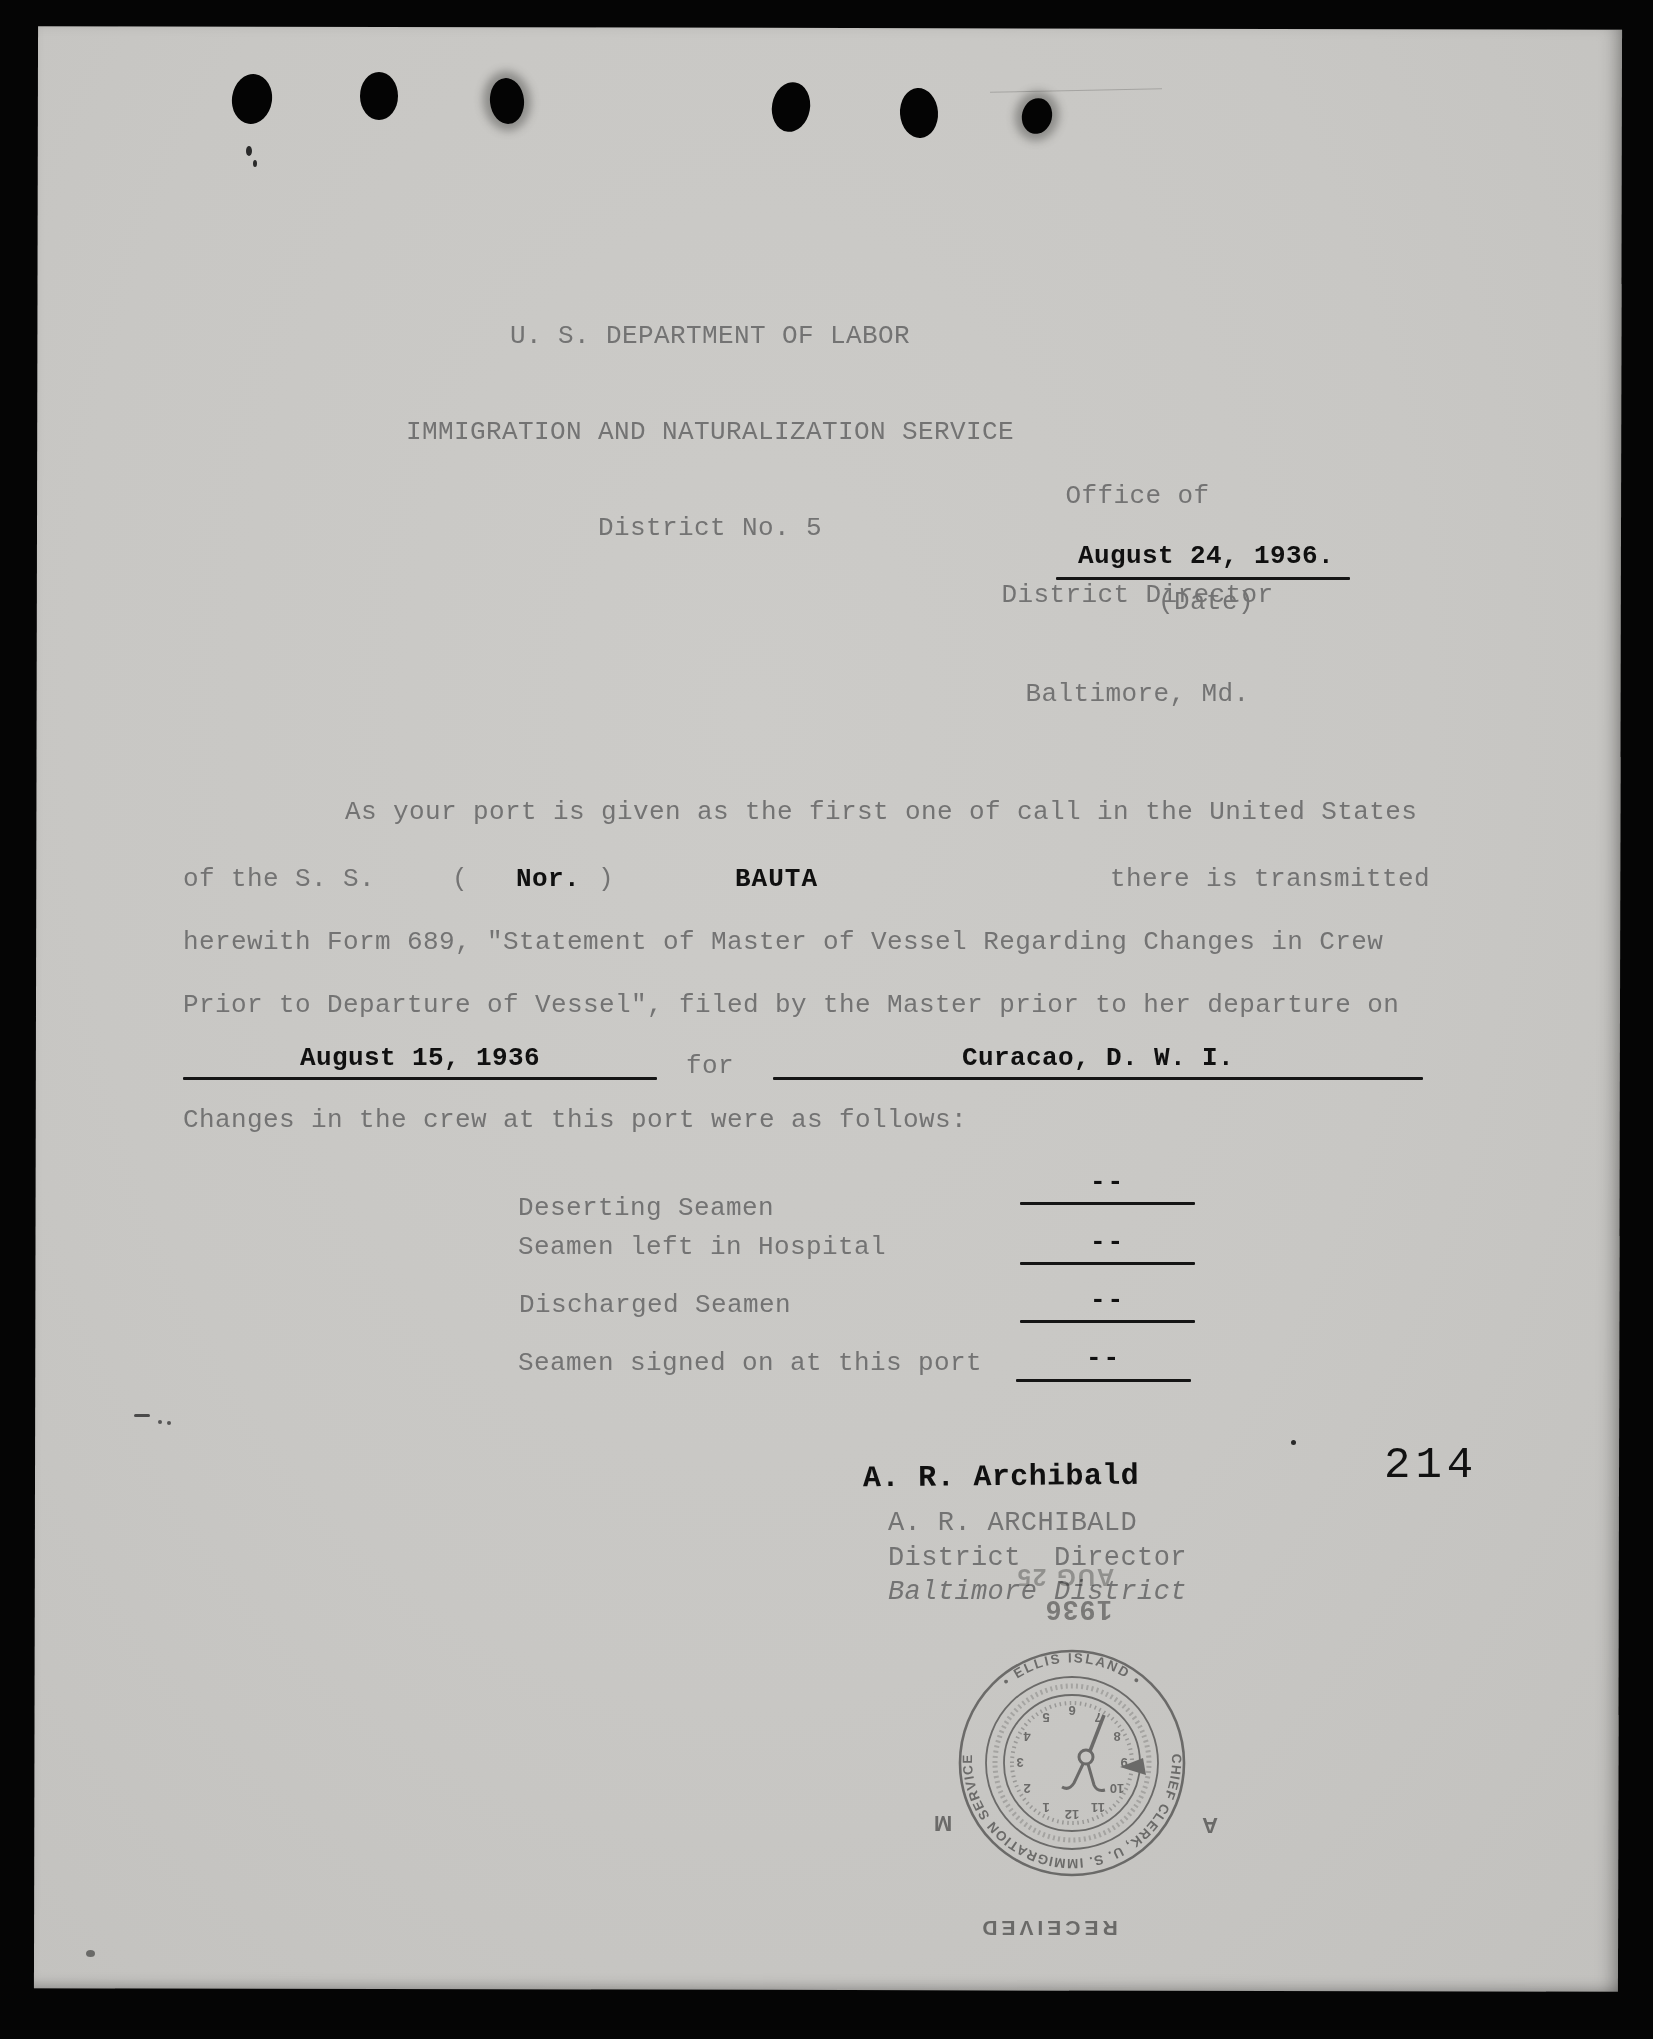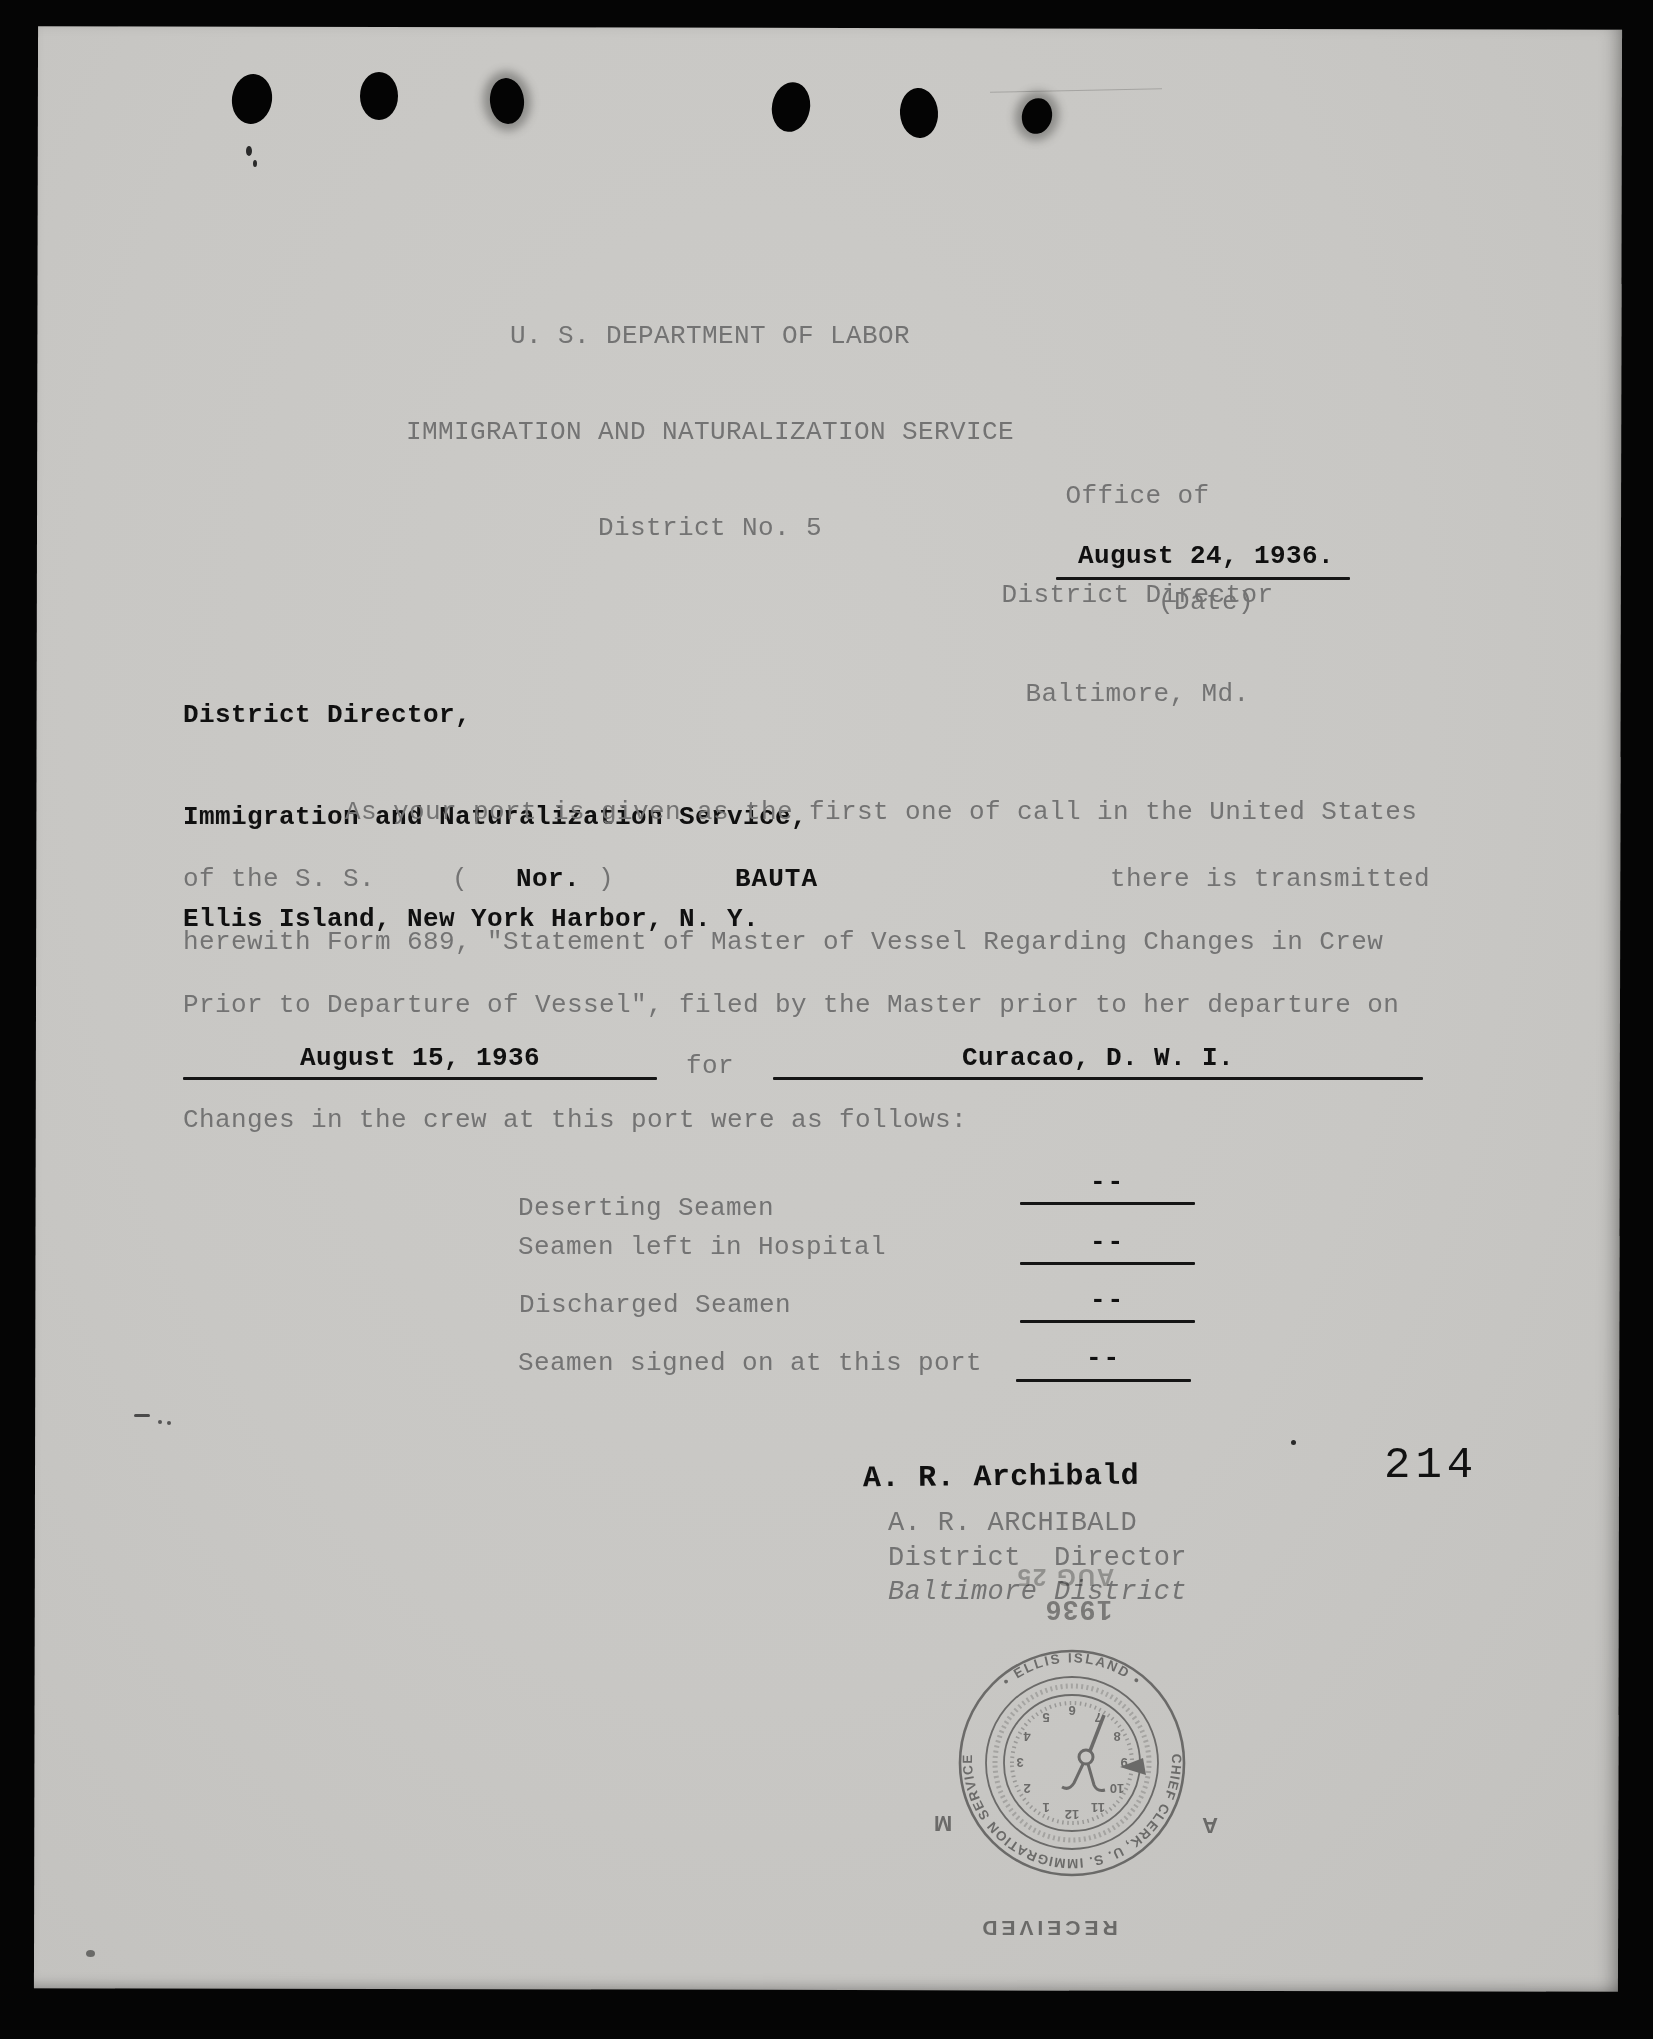--- a/index.html
+++ b/index.html
@@ -47,25 +47,20 @@
   <div class="t ctr" style="left:940px;top:414px;width:395px;line-height:33px;">
     <div>Office of</div>
     <div>District Director</div>
     <div>Baltimore, Md.</div>
   </div>
 
   <div class="t b ctr" style="left:1060px;top:541px;width:292px;">August 24, 1936.</div>
   <div class="rule" style="left:1056px;top:577px;width:294px;height:3px;"></div>
   <div class="t ctr" style="left:1060px;top:587px;width:292px;">(Date)</div>
 
-  <div class="t b" style="left:183px;top:630px;line-height:34px;">
-    <div>District Director,</div>
-    <div>Immigration and Naturalization Service,</div>
-    <div>Ellis Island, New York Harbor, N. Y.</div>
-  </div>
 
   <div class="t" style="left:345px;top:797px;">As your port is given as the first one of call in the United States</div>
 
   <div class="t" style="left:183px;top:864px;">of the S. S.</div>
   <div class="t" style="left:452px;top:864px;">(</div>
   <div class="t b" style="left:516px;top:864px;">Nor.</div>
   <div class="t" style="left:598px;top:864px;">)</div>
   <div class="t b" style="left:735px;top:864px;letter-spacing:1px;">BAUTA</div>
   <div class="t" style="left:1110px;top:864px;">there is transmitted</div>
 

